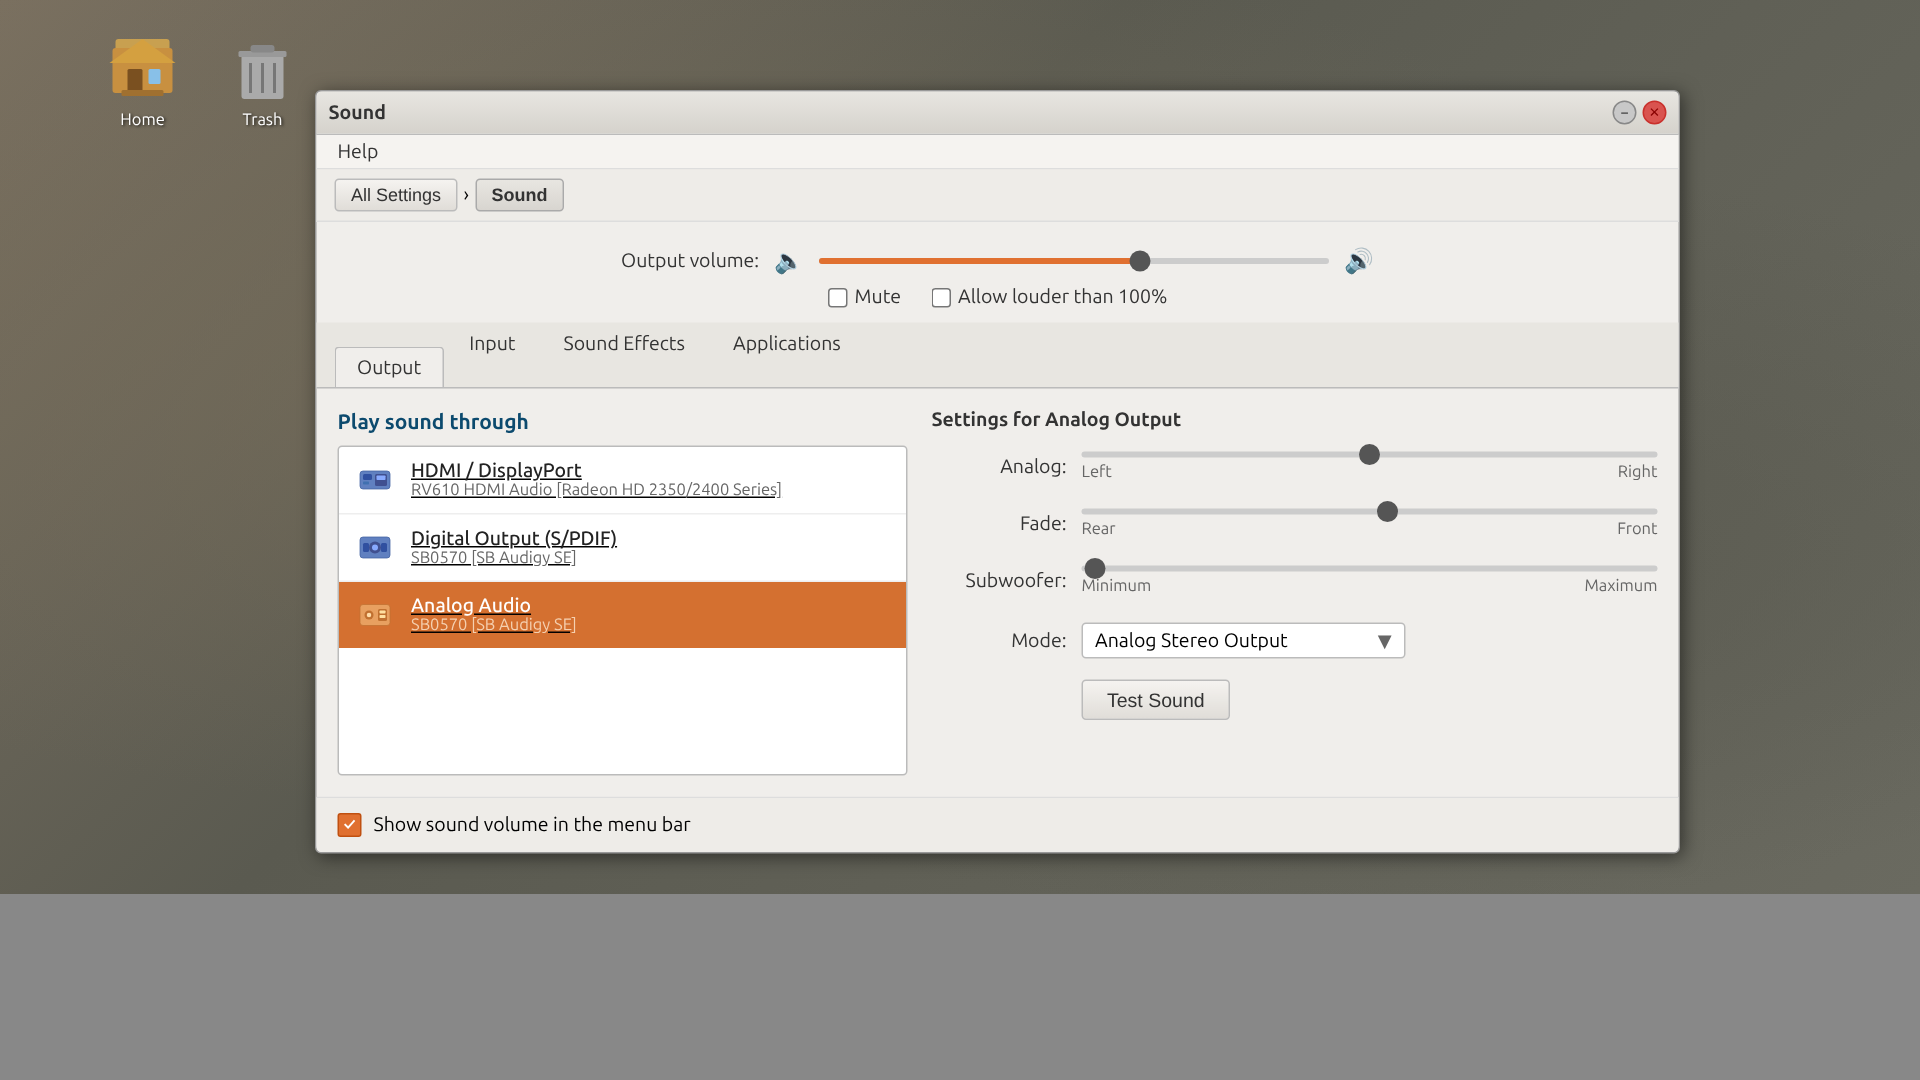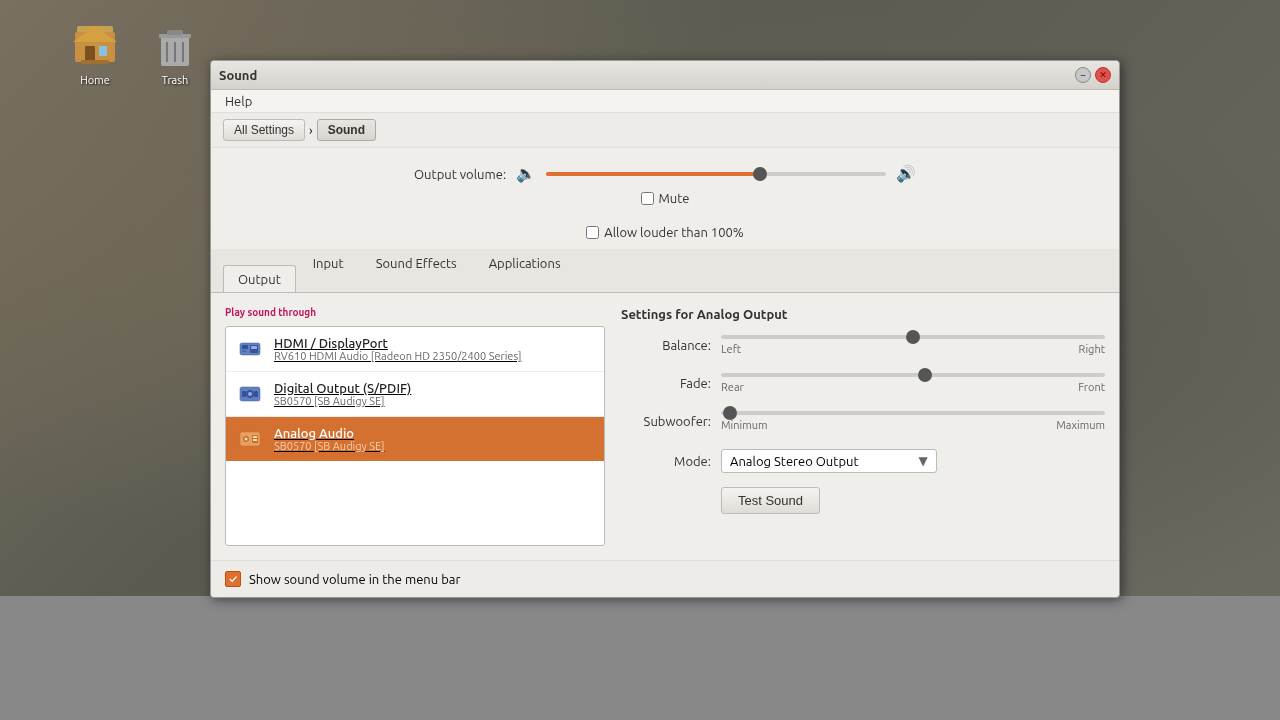--- a/index.html
+++ b/index.html
@@ -172,21 +172,20 @@
       background: #555;
       border-radius: 50%;
       position: absolute;
       top: -5px;
       left: calc(63% - 7px);
     }
     .volume-options {
       display: flex;
       gap: 20px;
       align-items: center;
-      flex-direction: column;
     }
     .checkbox-row {
       display: flex;
       align-items: center;
       gap: 5px;
       font-size: 13px;
       color: #333;
     }
     input[type=checkbox] { cursor: pointer; }
 
@@ -222,23 +221,23 @@
       gap: 16px;
       min-height: 260px;
     }
 
     
     .left-panel {
       width: 380px;
       flex-shrink: 0;
     }
     .panel-title {
-      font-size: 10px;
+      font-size: 14px;
       font-weight: bold;
-      color: #be185d;
+      color: #0c4a6e;
       margin-bottom: 8px;
     }
     .device-list {
       border: 1px solid #bbb;
       border-radius: 3px;
       background: white;
       min-height: 220px;
     }
     .device-item {
       display: flex;
@@ -530,21 +529,21 @@
             </div>
           </div>
 
         </div>
       </div>
 
       <div class="right-panel">
         <div class="right-panel-title">Settings for Analog Output</div>
 
         <div class="setting-row">
-          <span class="setting-label">Balance:</span>
+          <span class="setting-label">Analog:</span>
           <div class="setting-slider-wrap">
             <div class="h-slider">
               <div class="h-slider-thumb" style="left: calc(50% - 7px);"></div>
             </div>
             <div class="slider-labels">
               <span>Left</span>
               <span>Right</span>
             </div>
           </div>
         </div>

